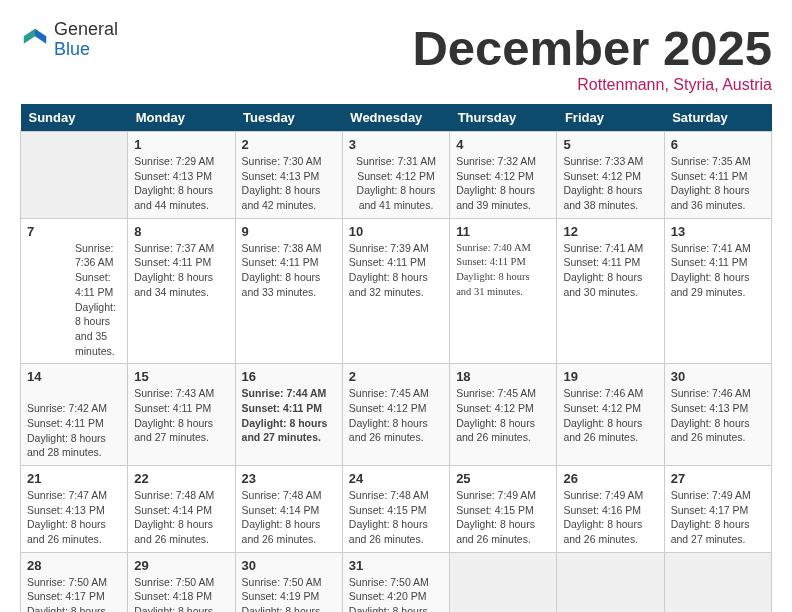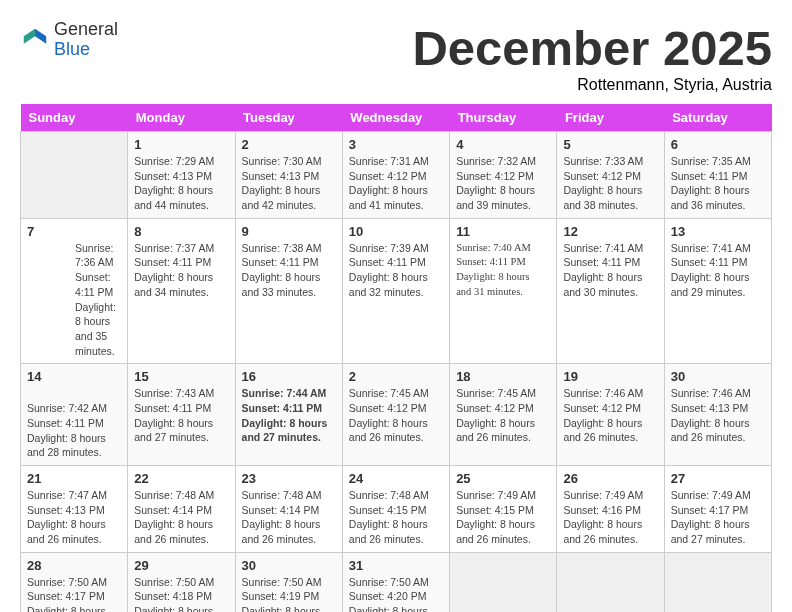--- a/index.html
+++ b/index.html
@@ -35,29 +35,29 @@
     .title-block {
       text-align: right;
     }
     .month-year {
       font-size: 49px;
       font-weight: bold;
       color: #333;
     }
     .location {
       font-size: 16px;
-      color: #000000;
+      color: #be185d;
     }
     table {
       width: 100%;
       border-collapse: collapse;
       font-size: 11px;
     }
     thead tr th {
-      background-color: #d946ef;
+      background-color: #0c4a6e;
       color: #fff;
       text-align: left;
       padding: 6px 8px;
       font-size: 13px;
       font-weight: bold;
     }
     tbody tr td {
       border: 1px solid #ccc;
       vertical-align: top;
       padding: 5px 6px;
@@ -130,21 +130,21 @@
         </td>
         <td>
           <span class="day-number">2</span>
           <div class="day-info" style="white-space: pre-line;">Sunrise: 7:30 AM
 Sunset: 4:13 PM
 Daylight: 8 hours
 and 42 minutes.</div>
         </td>
         <td>
           <span class="day-number">3</span>
-          <div class="day-info" style="white-space: pre-line;">Sunrise: 7:31 AM
+          <div class="day-info" style="white-space: pre-line; text-align: center;">Sunrise: 7:31 AM
 Sunset: 4:12 PM
 Daylight: 8 hours
 and 41 minutes.</div>
         </td>
         <td>
           <span class="day-number">4</span>
           <div class="day-info" style="white-space: pre-line;">Sunrise: 7:32 AM
 Sunset: 4:12 PM
 Daylight: 8 hours
 and 39 minutes.</div>

